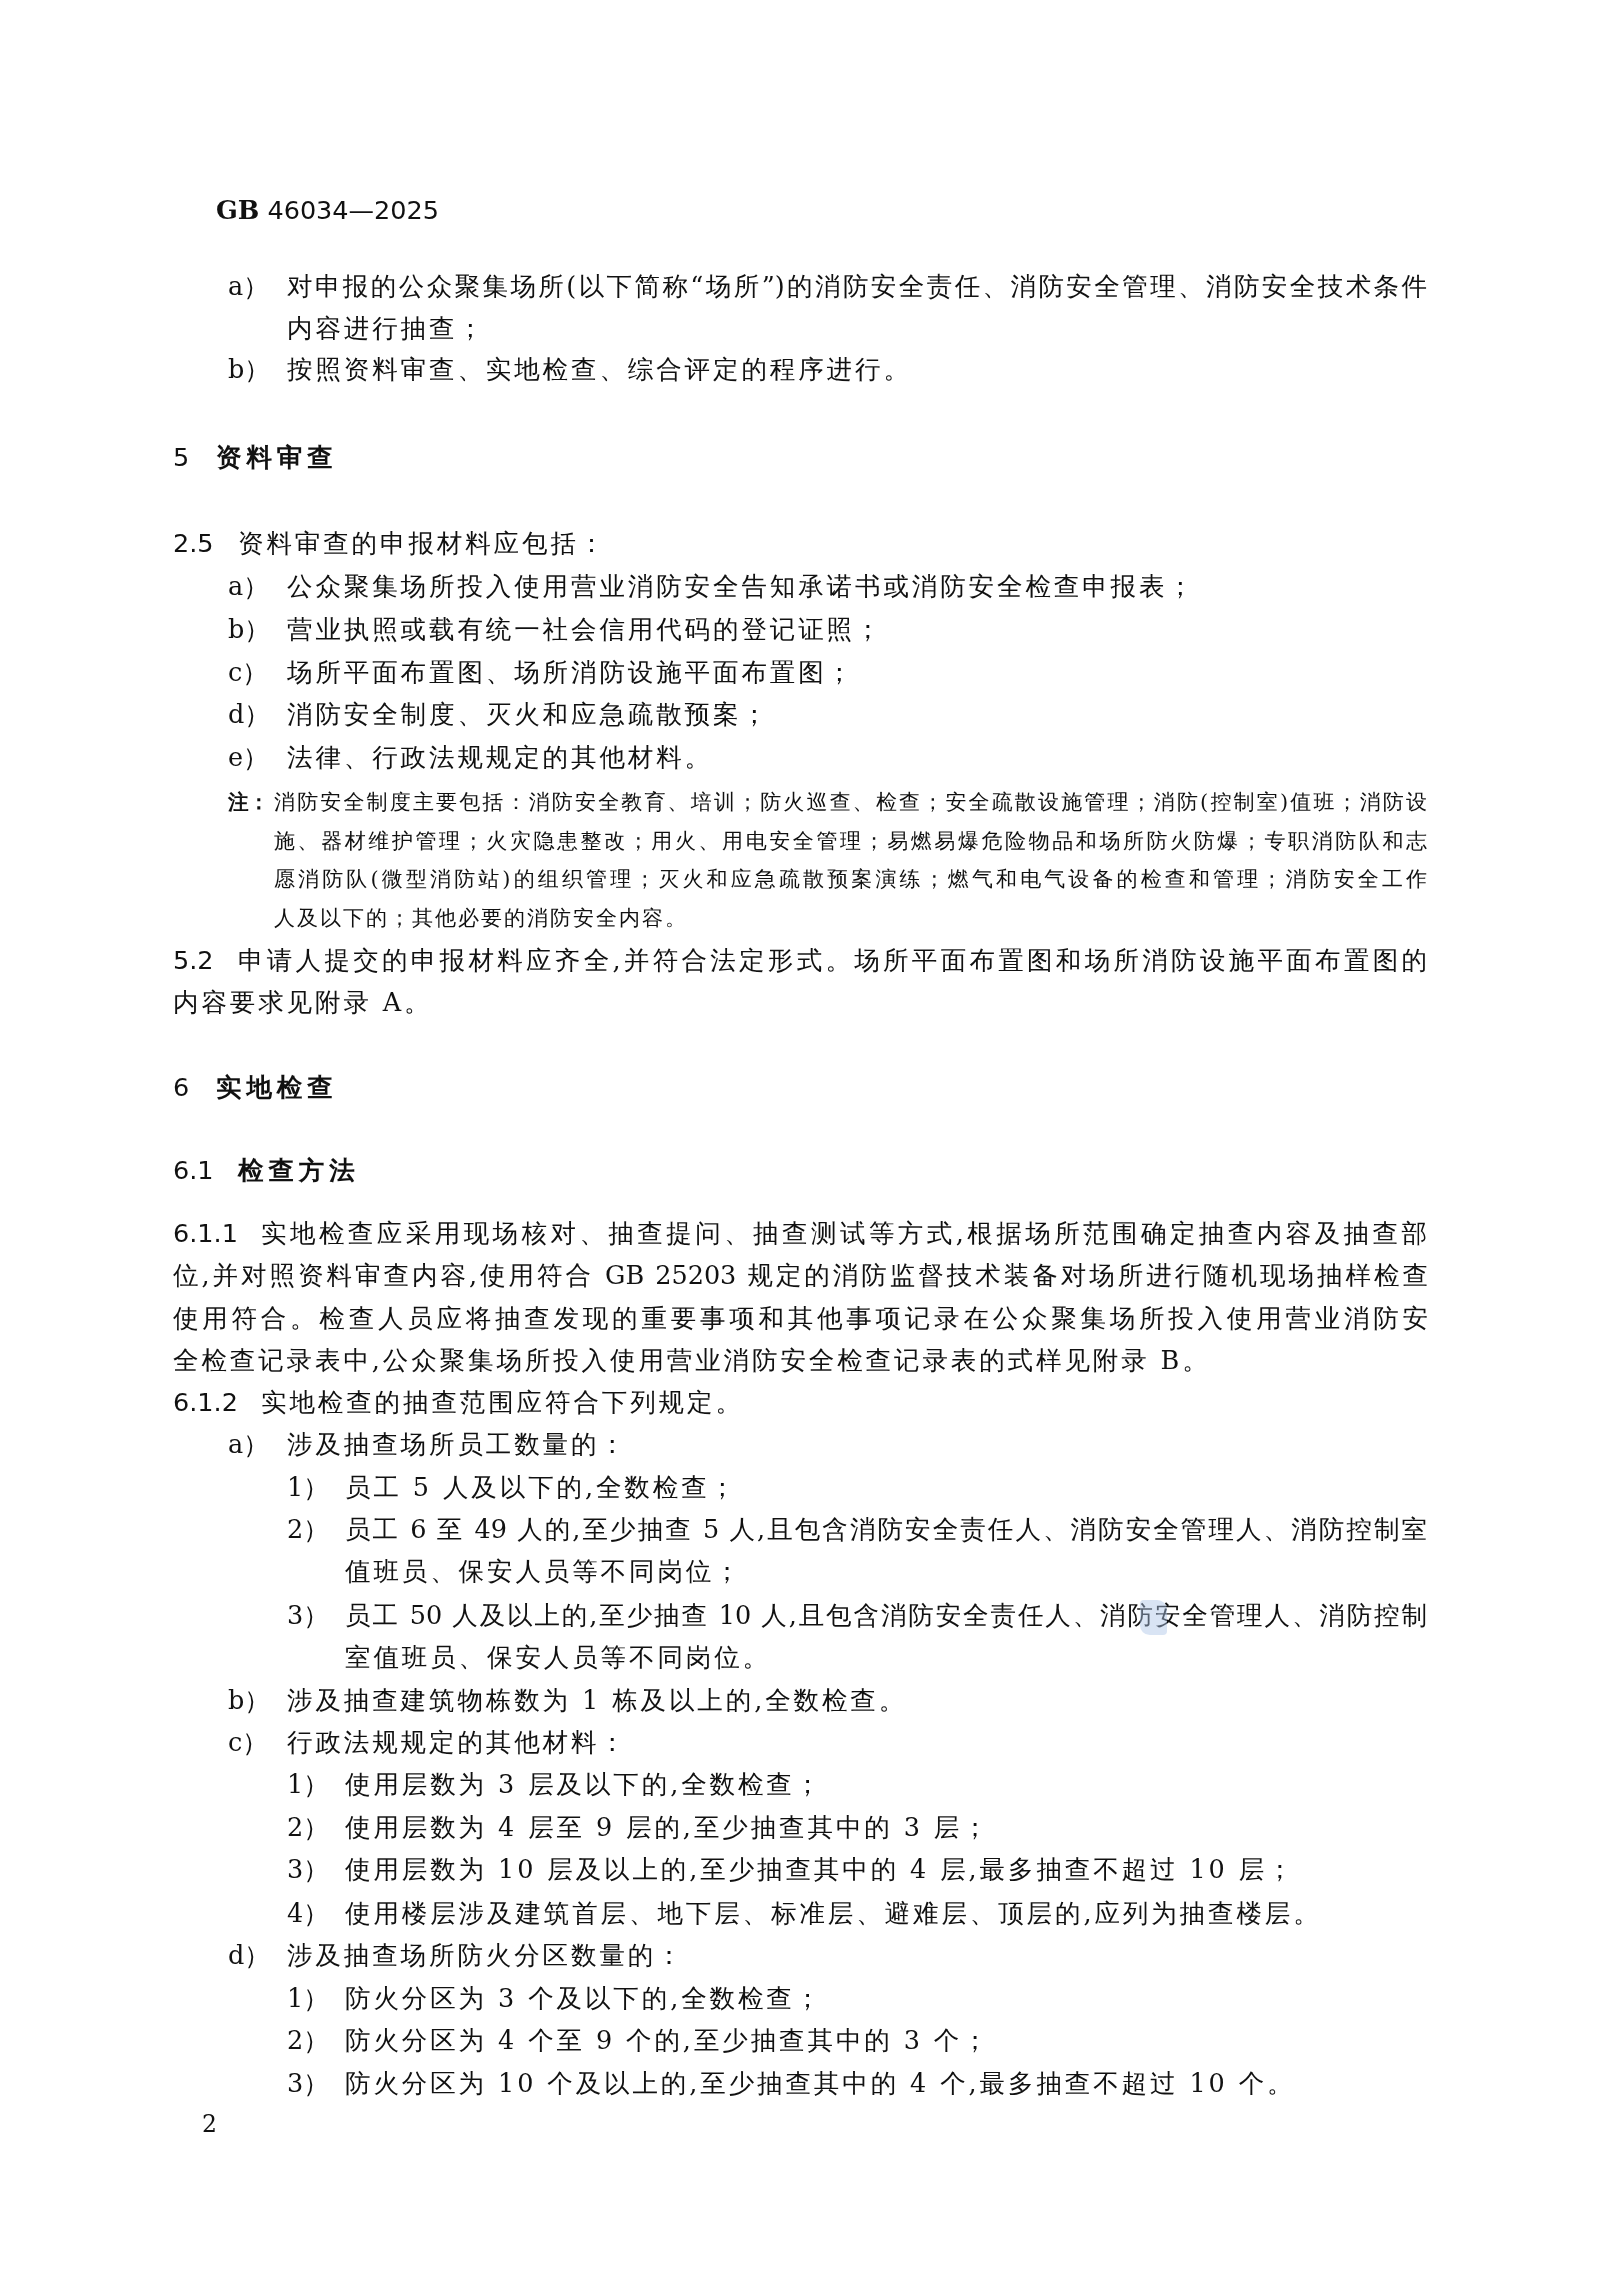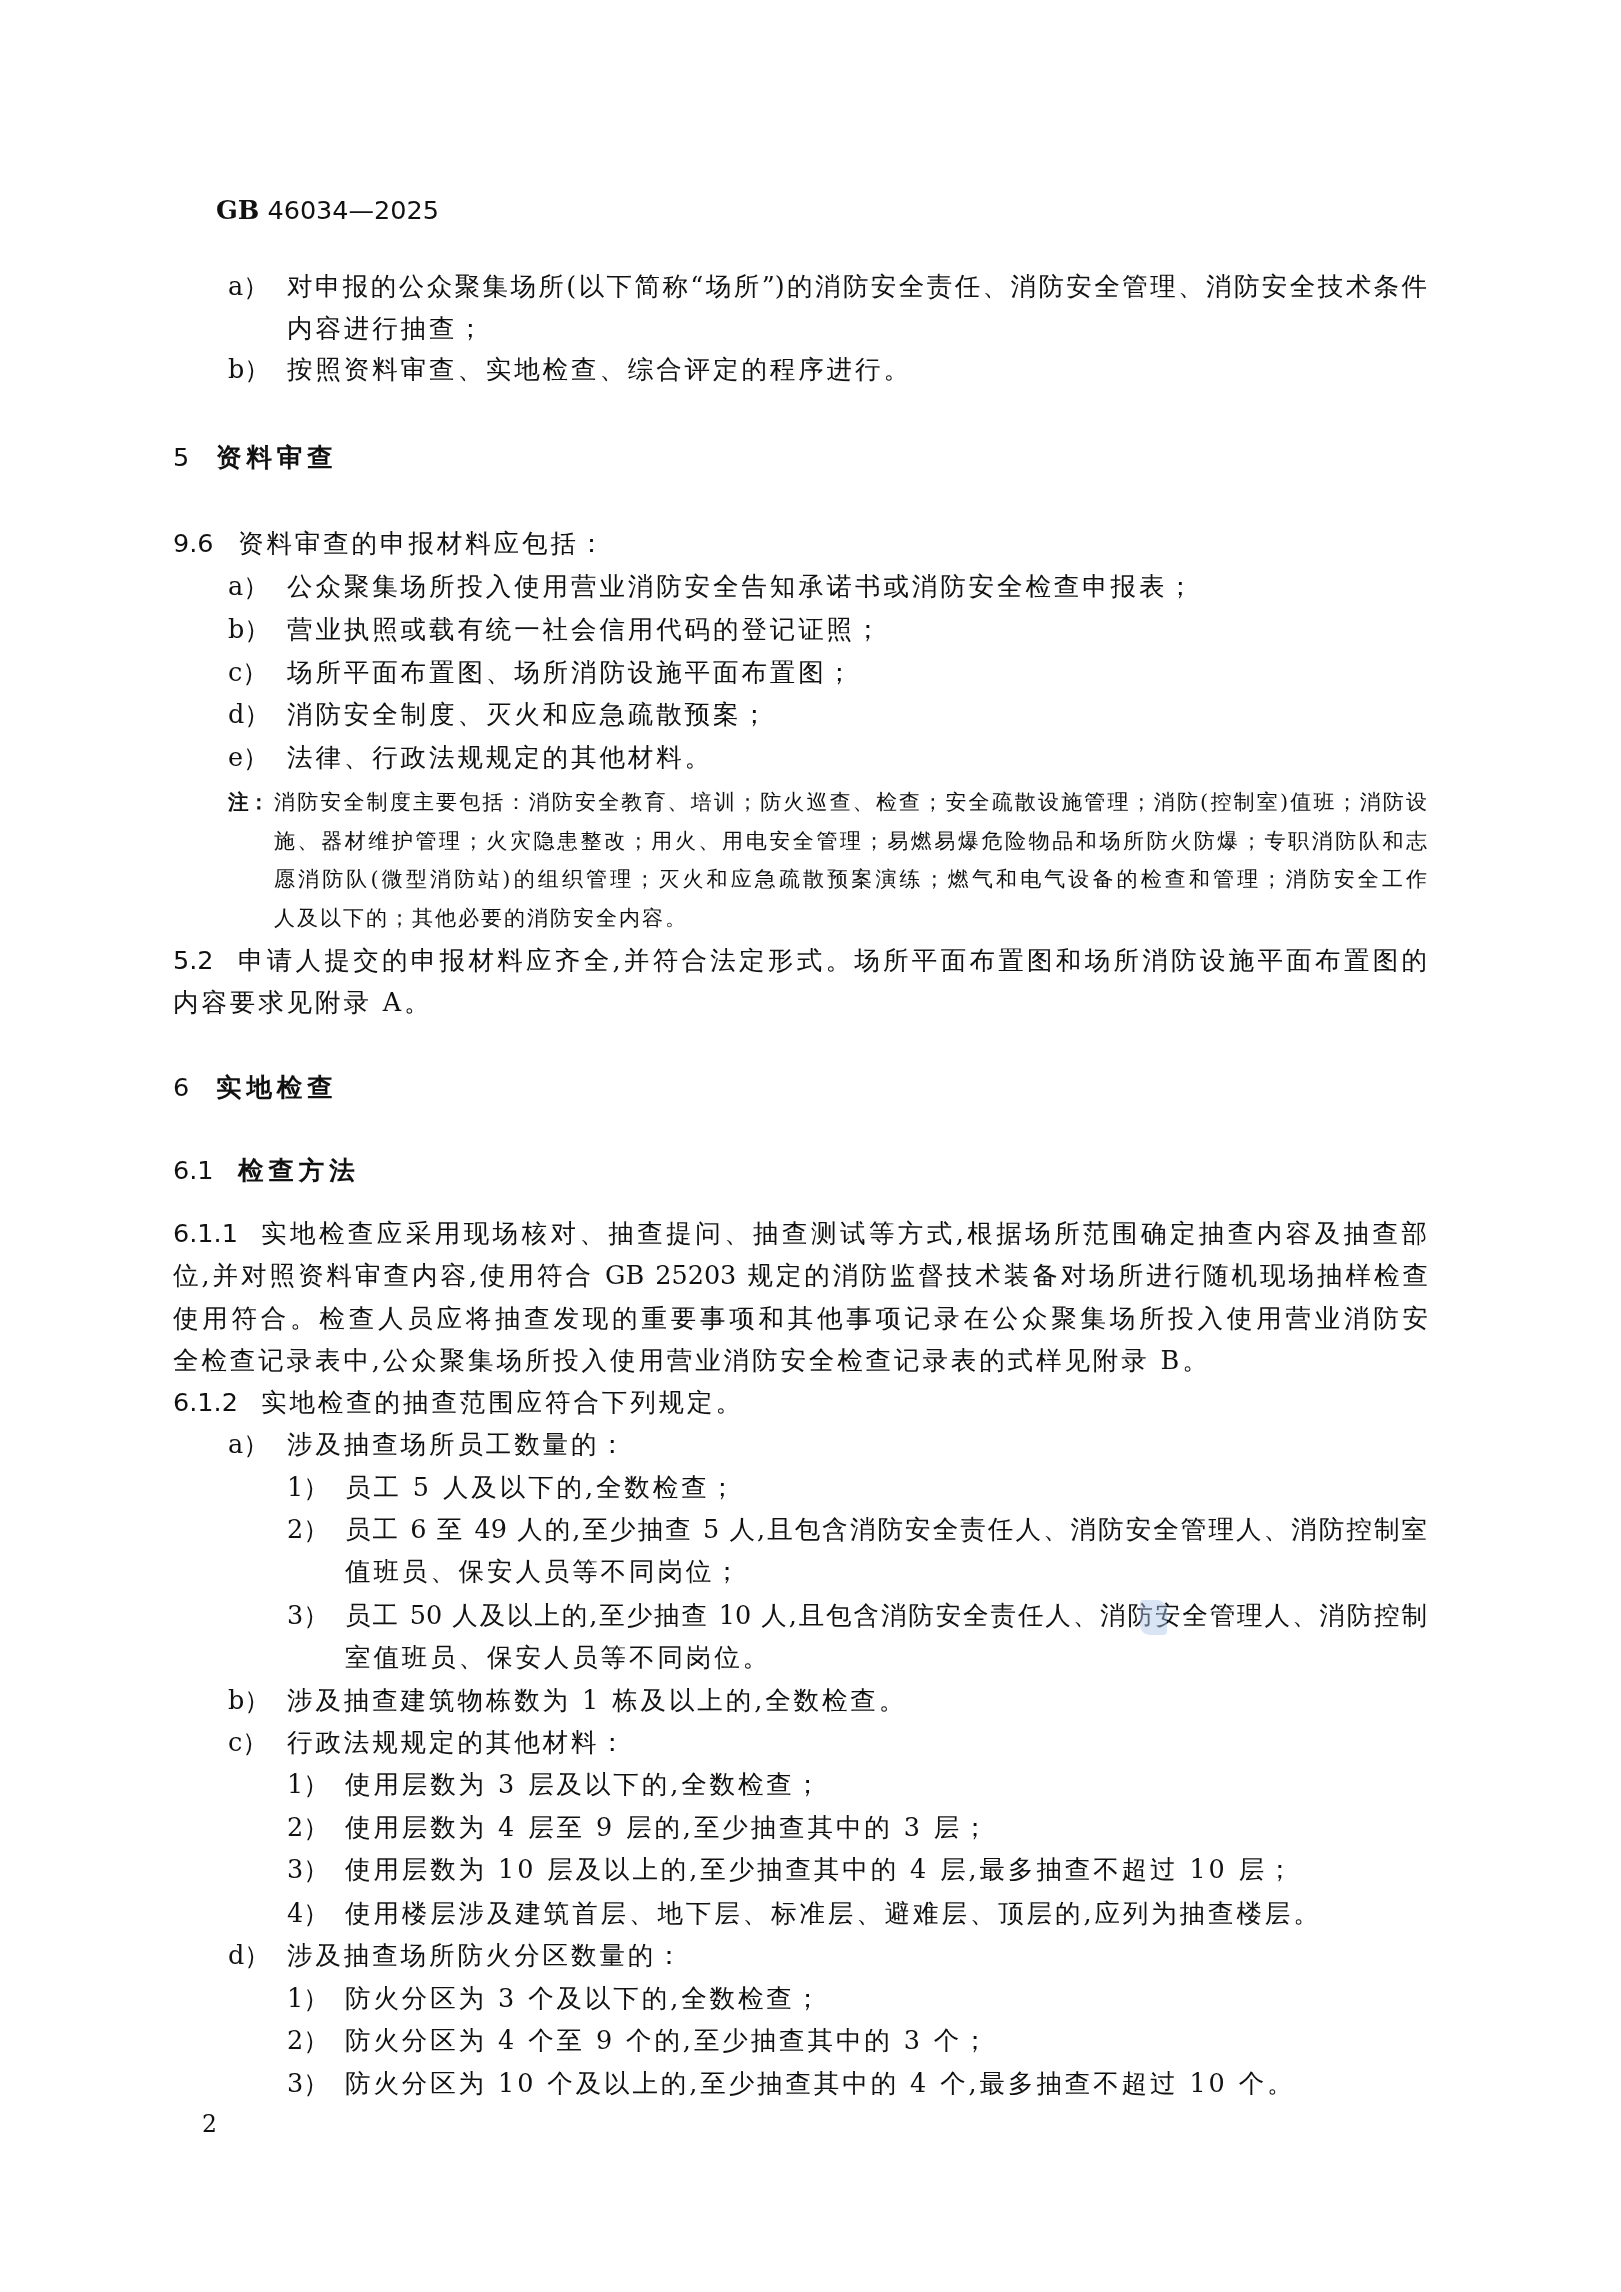--- a/index.html
+++ b/index.html
@@ -27,21 +27,21 @@
 
 <span class="lbl" style="left:228px;top:272px">a）</span>
 <div class="ln just" style="left:287px;top:272px;width:1140px">对申报的公众聚集场所(以下简称“场所”)的消防安全责任、消防安全管理、消防安全技术条件</div>
 <div class="ln" style="left:287px;top:314px;letter-spacing:2.9px">内容进行抽查；</div>
 <span class="lbl" style="left:228px;top:355px">b）</span>
 <div class="ln" style="left:287px;top:355px;letter-spacing:2.9px">按照资料审查、实地检查、综合评定的程序进行。</div>
 
 <span class="ln sans" style="left:173px;top:443px">5</span>
 <span class="ln sans bold" style="left:216px;top:443px;letter-spacing:4.9px">资料审查</span>
 
-<span class="ln sans" style="left:173px;top:529px">9.6</span>
+<span class="ln sans" style="left:173px;top:529px">2.5</span>
 <span class="ln" style="left:238px;top:529px;letter-spacing:2.9px">资料审查的申报材料应包括：</span>
 
 <span class="lbl" style="left:228px;top:572px">a）</span>
 <div class="ln" style="left:287px;top:572px;letter-spacing:2.9px">公众聚集场所投入使用营业消防安全告知承诺书或消防安全检查申报表；</div>
 <span class="lbl" style="left:228px;top:615px">b）</span>
 <div class="ln" style="left:287px;top:615px;letter-spacing:2.9px">营业执照或载有统一社会信用代码的登记证照；</div>
 <span class="lbl" style="left:228px;top:658px">c）</span>
 <div class="ln" style="left:287px;top:658px;letter-spacing:2.9px">场所平面布置图、场所消防设施平面布置图；</div>
 <span class="lbl" style="left:228px;top:700px">d）</span>
 <div class="ln" style="left:287px;top:700px;letter-spacing:2.9px">消防安全制度、灭火和应急疏散预案；</div>

